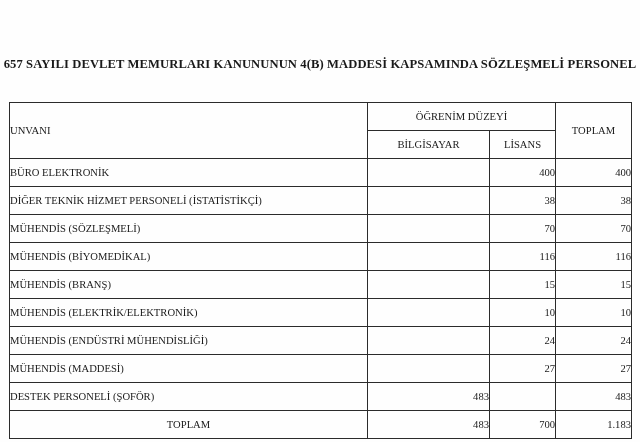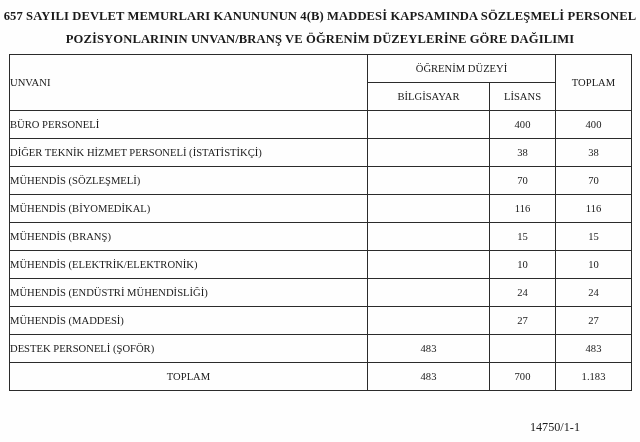--- a/index.html
+++ b/index.html
@@ -11,20 +11,21 @@
     height: 442px;
     background: #fefefe;
     font-family: "Liberation Serif", "DejaVu Serif", serif;
     color: #1a1a1a;
     position: relative;
     overflow: hidden;
   }
   .page {
     position: absolute;
     inset: 0;
+    margin-top: 48px;
   }
 
   
   .doc-title {
     position: absolute;
     left: 0;
     top: 5px;
     width: 640px;
     text-align: center;
   }
@@ -82,21 +83,21 @@
   .hdr-sub {
     text-align: center;
     height: 28px;
   }
 
   .cell-label {
     text-align: left;
     padding-left: 7px;
   }
   .cell-num {
-    text-align: center;
+    text-align: right;
   }
   .row-total .cell-label {
     text-align: center;
     padding-left: 0;
   }
 
   
   .footer-note {
     position: absolute;
     left: 57px;
@@ -112,21 +113,20 @@
     font-size: 12.2px;
   }
 </style>
 </head>
 <body>
 
 <div class="page">
 
   <div class="doc-title">
     <div class="title-line">657 SAYILI DEVLET MEMURLARI KANUNUNUN 4(B) MADDESİ KAPSAMINDA SÖZLEŞMELİ PERSONEL</div>
-    <div class="title-line second">POZİSYONLARININ UNVAN/BRANŞ VE ÖĞRENİM DÜZEYLERİNE GÖRE DAĞILIMI</div>
   </div>
 
   <table class="data-table">
     <colgroup>
       <col class="col-unvani">
       <col class="col-orta">
       <col class="col-lisans">
       <col class="col-toplam">
     </colgroup>
     <thead>
@@ -135,21 +135,21 @@
         <th class="hdr hdr-ogrenim" colspan="2">ÖĞRENİM DÜZEYİ</th>
         <th class="hdr hdr-toplam" rowspan="2">TOPLAM</th>
       </tr>
       <tr>
         <th class="hdr hdr-sub">BİLGİSAYAR</th>
         <th class="hdr hdr-sub">LİSANS</th>
       </tr>
     </thead>
     <tbody>
       <tr>
-        <td class="cell-label">BÜRO PERSONELİ</td>
+        <td class="cell-label">BÜRO ELEKTRONİK</td>
         <td class="cell-num"></td>
         <td class="cell-num">400</td>
         <td class="cell-num">400</td>
       </tr>
       <tr>
         <td class="cell-label">DİĞER TEKNİK HİZMET PERSONELİ (İSTATİSTİKÇİ)</td>
         <td class="cell-num"></td>
         <td class="cell-num">38</td>
         <td class="cell-num">38</td>
       </tr>

